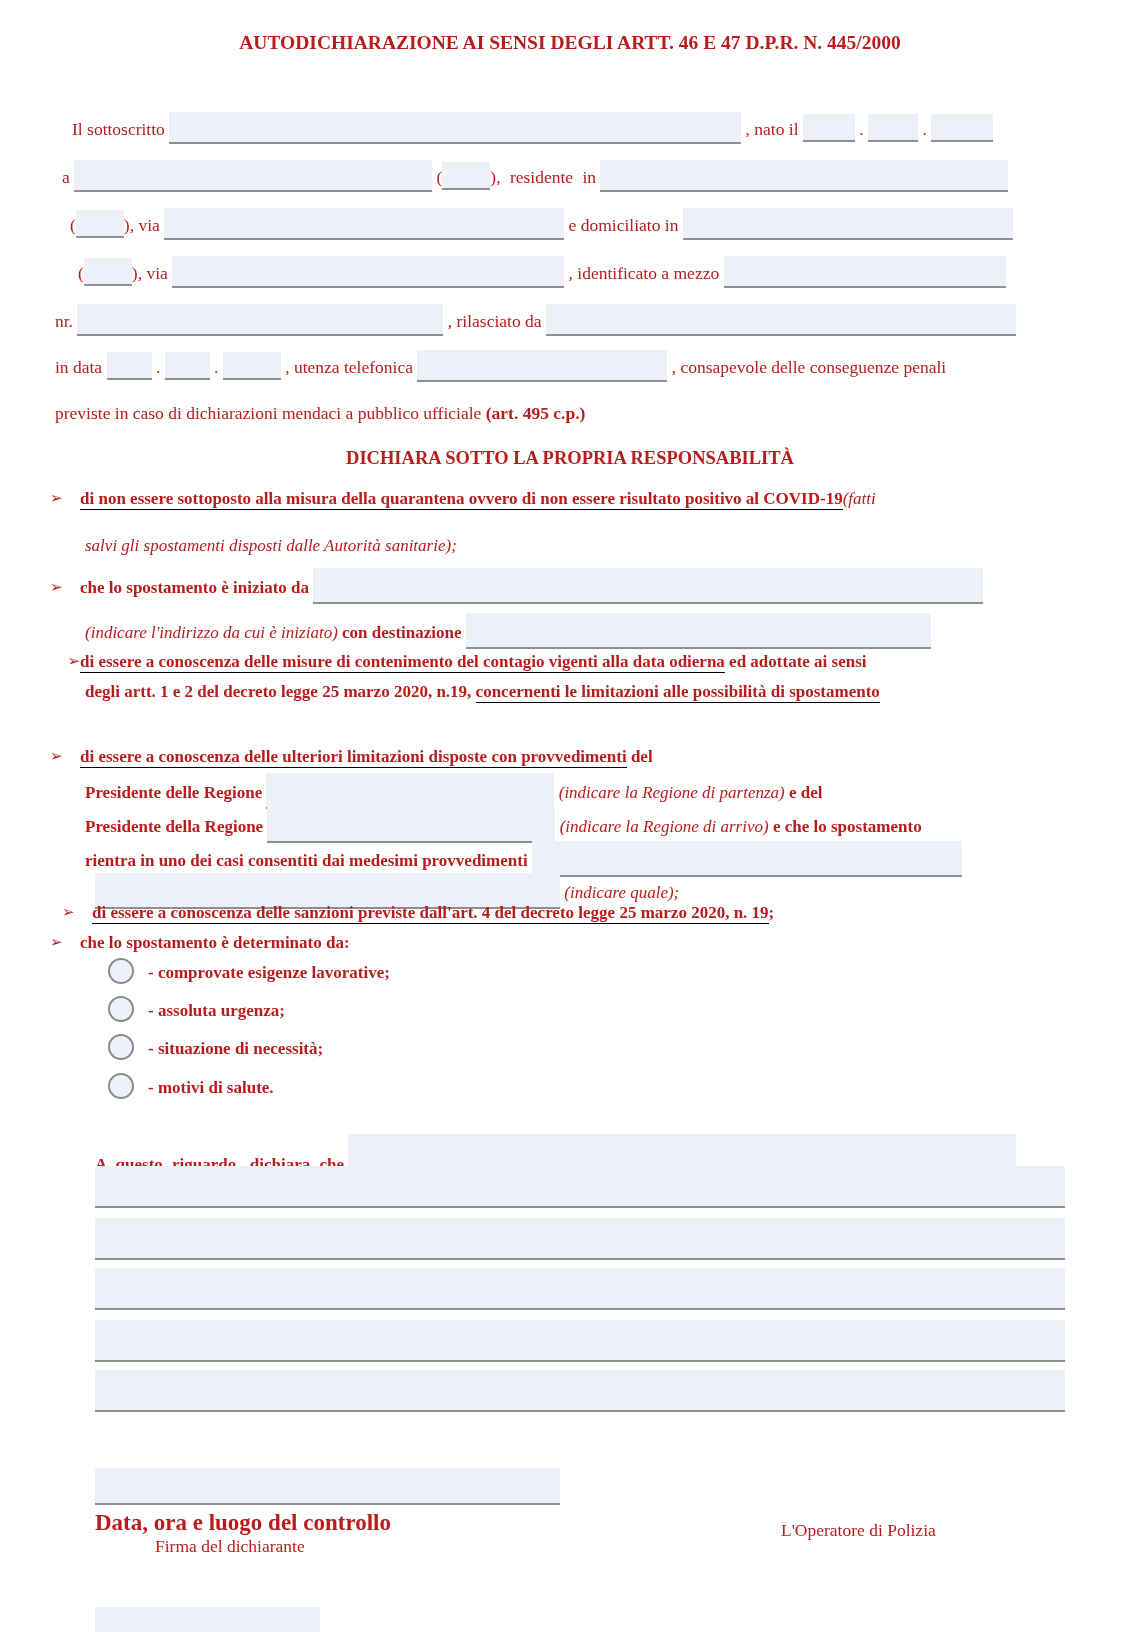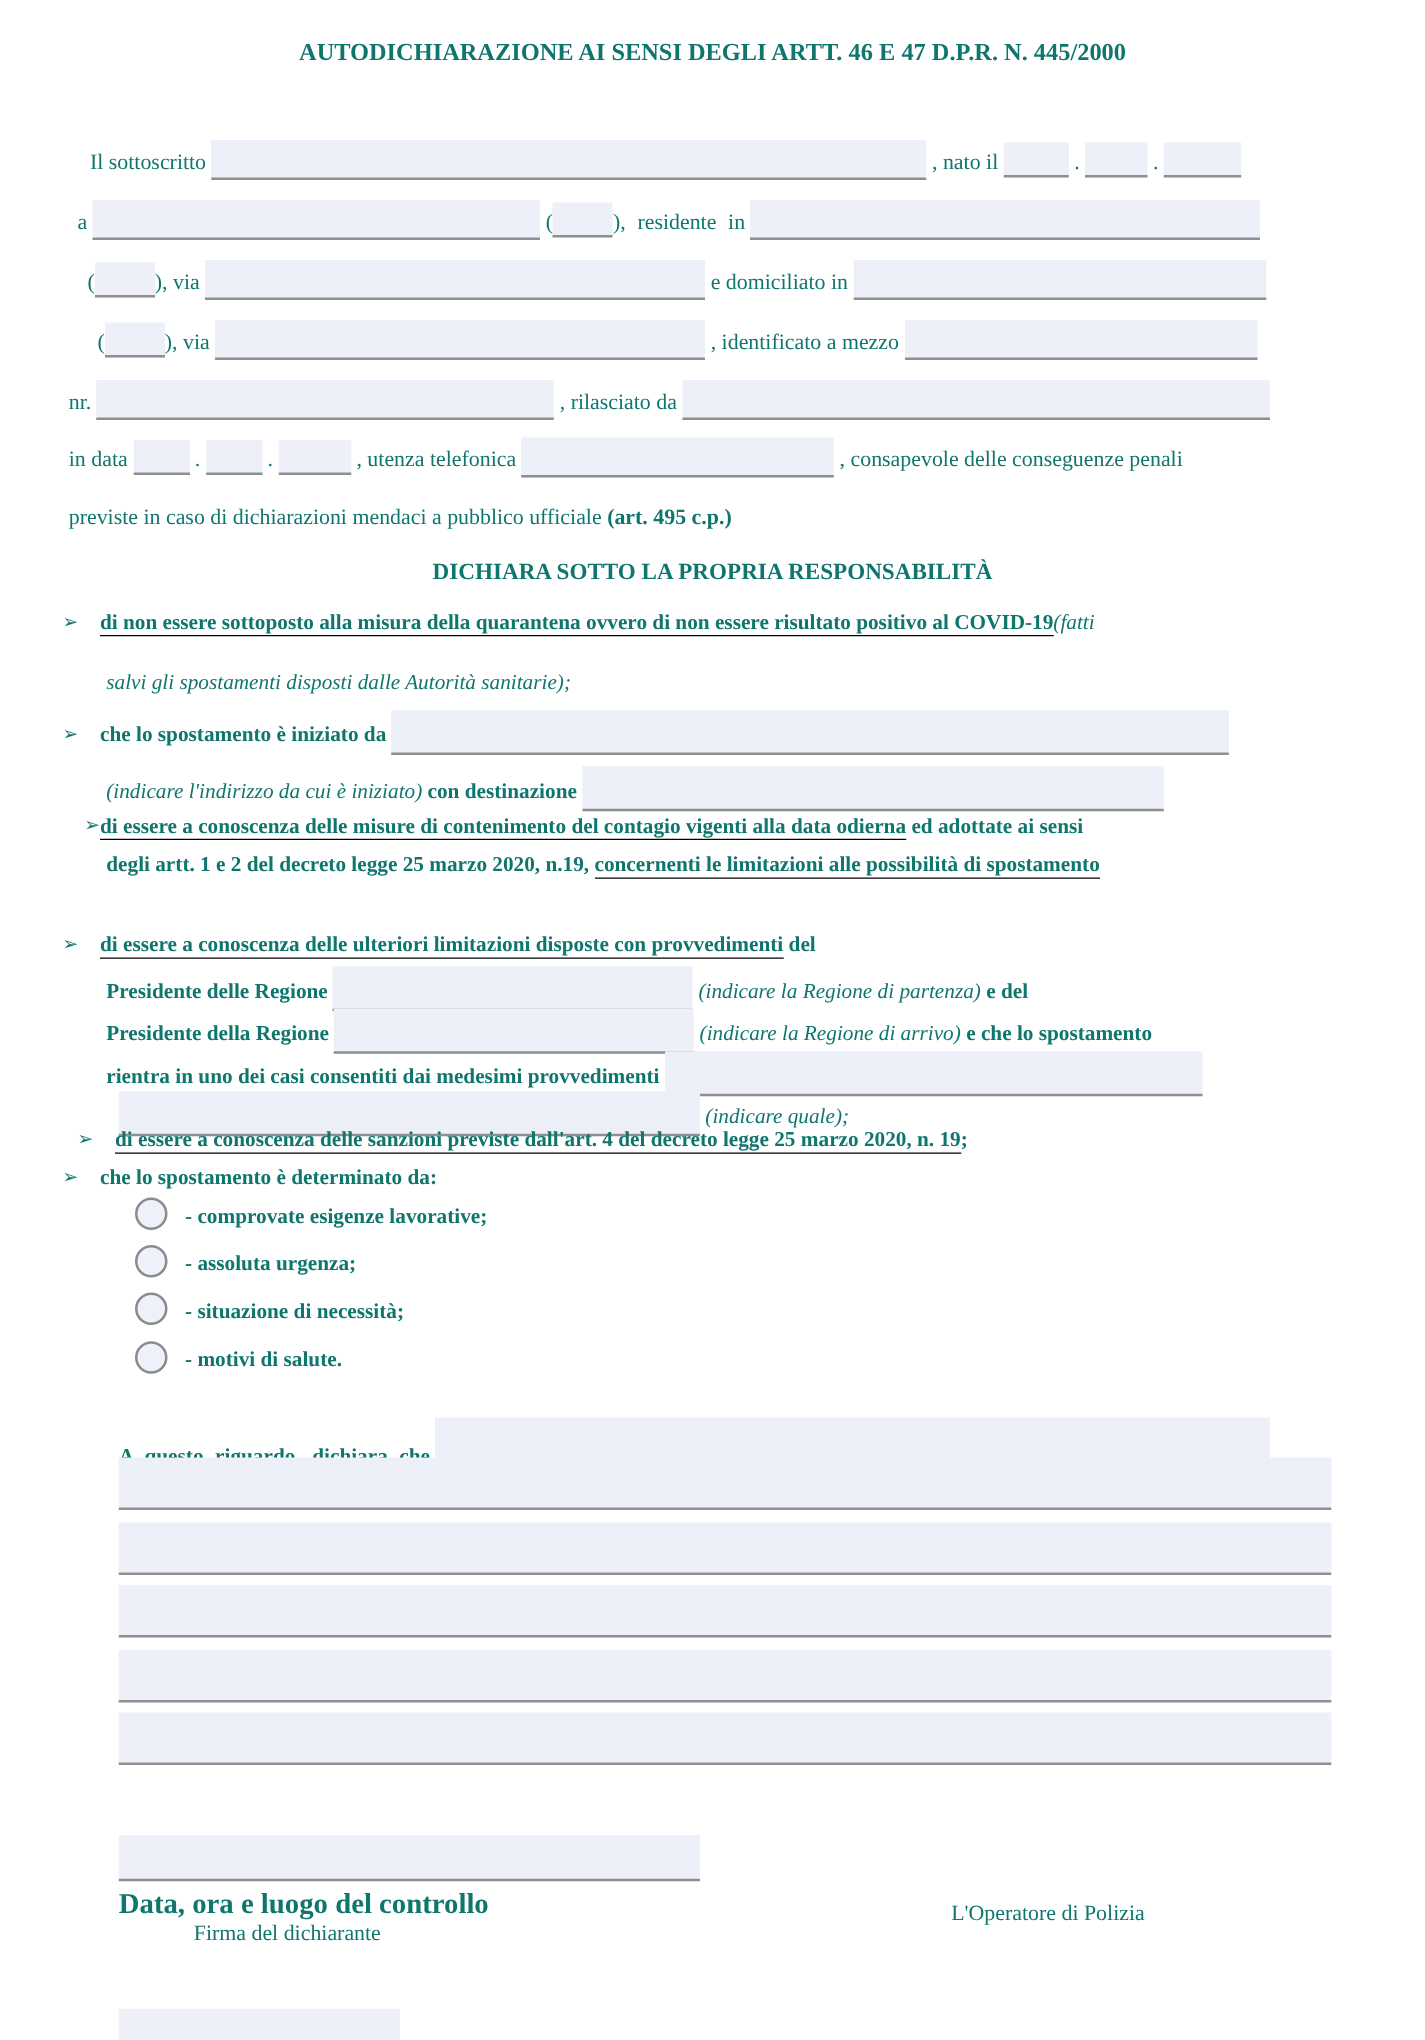--- a/index.html
+++ b/index.html
@@ -1,17 +1,17 @@
 <!DOCTYPE html>
 <html><head>
 <meta charset="utf-8">
 <style>
   html,body{margin:0;padding:0;background:#ffffff;}
   .page{position:relative;width:1140px;height:1632px;background:#ffffff;overflow:hidden;
-        font-family:"Liberation Serif","DejaVu Serif",serif;color:#0f766e;}
+        font-family:"Liberation Serif","DejaVu Serif",serif;color:#b91c1c;}
   .t{position:absolute;white-space:nowrap;}
   .intro{font-size:17.5px;line-height:30px;}
   .title{left:0;right:0;text-align:center;font-weight:bold;font-size:19.5px;white-space:nowrap;}
   .heading{left:0;right:0;text-align:center;font-weight:bold;font-size:18.5px;}
   .bl{font-size:17px;font-weight:bold;line-height:28px;}
   .mk{display:inline-block;width:30px;font-weight:normal;font-size:15px;vertical-align:1px;}
   .u{border-bottom:1.7px solid #000;padding-bottom:1px;}
   .it{font-style:italic;font-weight:normal;}
   .f{display:inline-block;background:#edf0f9;border-bottom:2px solid #8f8f8f;height:30px;vertical-align:-9px;}
   .fs{height:26px;vertical-align:-7px;}
@@ -169,17 +169,17 @@
 
   <div class="lineblock" style="top:1166px;"></div>
   <div class="lineblock" style="top:1218px;"></div>
   <div class="lineblock" style="top:1268px;"></div>
   <div class="lineblock" style="top:1320px;"></div>
   <div class="lineblock" style="top:1370px;"></div>
 
   <div class="lineblock" style="top:1468px;width:465px;height:35px;"></div>
   <div class="t footer-bold" style="left:95px;top:1510px;">Data, ora e luogo del controllo</div>
   <div class="t footer-reg" style="left:155px;top:1536px;">Firma del dichiarante</div>
-  <div class="t footer-reg" style="left:761px;top:1520px;">L'Operatore di Polizia</div>
+  <div class="t footer-reg" style="left:781px;top:1520px;">L'Operatore di Polizia</div>
 
   <div style="position:absolute;left:95px;top:1607px;width:225px;height:25px;background:#edf0f9;"></div>
 
 </div>
 
 </body></html>

